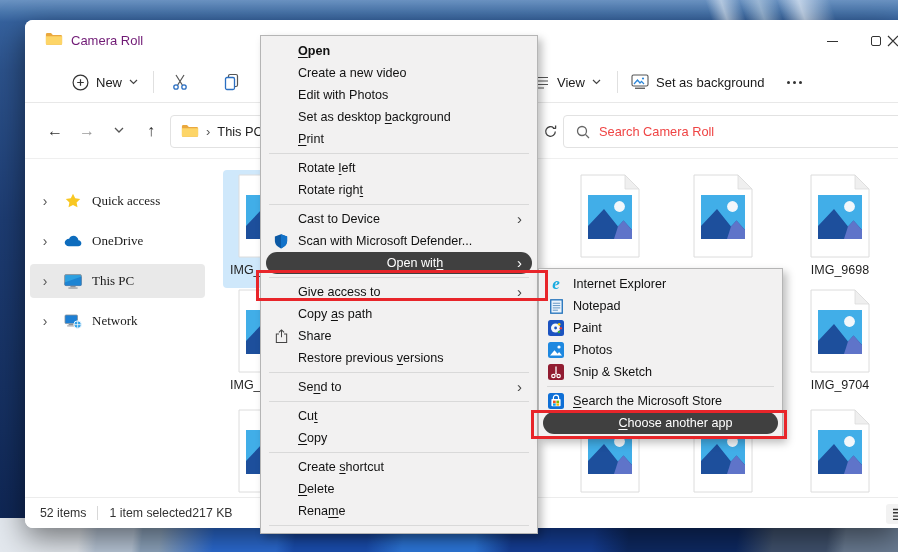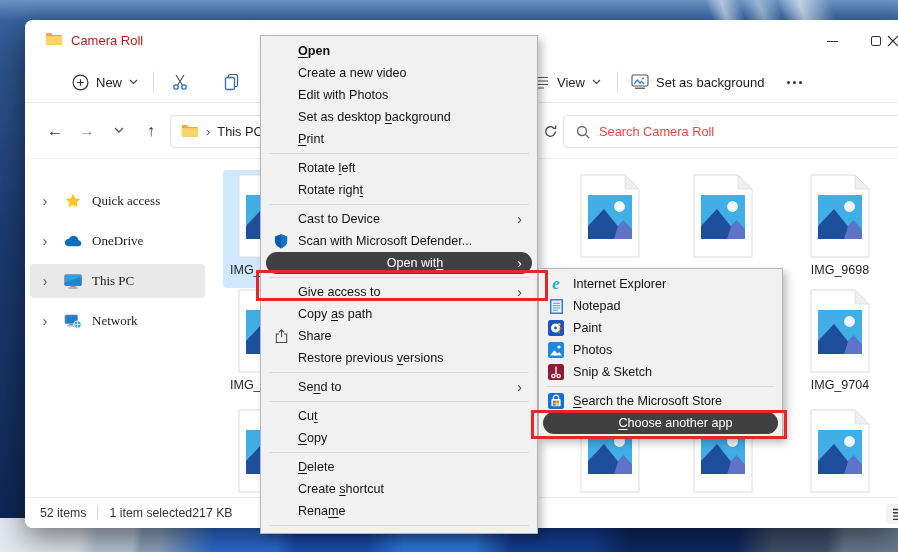--- a/index.html
+++ b/index.html
@@ -12,21 +12,21 @@
   #wallpaper .streaks { position:absolute; right:0; top:0; width:300px; height:34px;
     background:linear-gradient(72deg,transparent 38%,rgba(195,212,232,.85) 43%,transparent 49%,rgba(170,195,220,.8) 55%,transparent 61%,rgba(205,220,238,.9) 68%,transparent 78%); }
   #wallpaper .ribbons { position:absolute; left:0; right:0; bottom:0; height:34px;
     background:linear-gradient(97deg,#e3e8ee 0 9%,#bac8d9 11% 15%,#8fa6bf 16% 18%,#2c6cd4 24% 31%,#1b50b4 33% 41%,#2e7ae0 45% 53%,#16409a 57% 66%,#0e2a64 70% 82%,#41536f 86% 92%,#6b7d94 94% 100%); }
 
   
   #window { position:absolute; left:25px; top:20px; width:873px; height:508px; background:#fff;
     border-radius:8px 0 0 8px; box-shadow:0 10px 30px rgba(0,0,0,.5); }
   .titlebar { position:absolute; left:0; top:0; right:0; height:42px; background:#fff; border-radius:8px 0 0 0; }
   .title-group { position:absolute; left:20px; top:11px; display:flex; align-items:center; gap:8px; }
-  .title-text { font-size:13px; color:#b91c1c; }
+  .title-text { font-size:13px; color:#701a75; }
   .win-controls { position:absolute; right:0; top:0; height:42px; display:flex; align-items:center; }
   .win-btn { width:44px; height:42px; display:flex; align-items:center; justify-content:center; color:#222; }
   .min-glyph { width:11px; height:1px; background:#333; display:block; }
   .max-glyph { width:10px; height:10px; border:1px solid #333; border-radius:2px; display:block; }
   .close-partial { position:absolute; right:-8px; top:0; width:20px; height:42px; display:flex; align-items:center; }
 
   .toolbar { position:absolute; left:0; top:42px; right:0; height:41px; background:#fff; border-bottom:1px solid #e8e8e8;
     display:flex; align-items:center; font-size:13px; color:#1a1a1a;padding-left:20px; }
   .tb-btn { display:flex; align-items:center; gap:7px; padding:6px 9px; border-radius:4px; }
   .tb-divider { width:1px; height:22px; background:#e0e0e0; margin:0 6px; }
@@ -429,22 +429,22 @@
             <path d="M5.2 3.6L8 .9l2.8 2.7"></path>
           </svg>
         </span><span>Share</span></div>
       <div class="menu-item"><span>Restore previous <span class="ak">v</span>ersions</span></div>
       <div class="menu-sep"></div>
       <div class="menu-item"><span>Se<span class="ak">n</span>d to</span><span class="mi-arrow">›</span></div>
       <div class="menu-sep"></div>
       <div class="menu-item"><span>Cu<span class="ak">t</span></span></div>
       <div class="menu-item"><span><span class="ak">C</span>opy</span></div>
       <div class="menu-sep"></div>
+      <div class="menu-item"><span>Create <span class="ak">s</span>hortcut</span></div>
       <div class="menu-item"><span><span class="ak">D</span>elete</span></div>
-      <div class="menu-item"><span>Create <span class="ak">s</span>hortcut</span></div>
       <div class="menu-item"><span>Rena<span class="ak">m</span>e</span></div>
       <div class="menu-sep"></div>
     </div>
   <div id="open-with-submenu" class="menu">
       <div class="menu-item"><span class="mi-icon">
           <span class="ie-e">e</span>
         </span><span>Internet Explorer</span></div>
       <div class="menu-item"><span class="mi-icon">
           <svg width="13" height="15" viewBox="0 0 14 16">
             <rect x="0.8" y="0.8" width="12.4" height="14.4" fill="#eaf4fd" stroke="#1d6fba" stroke-width="1.4"></rect>

